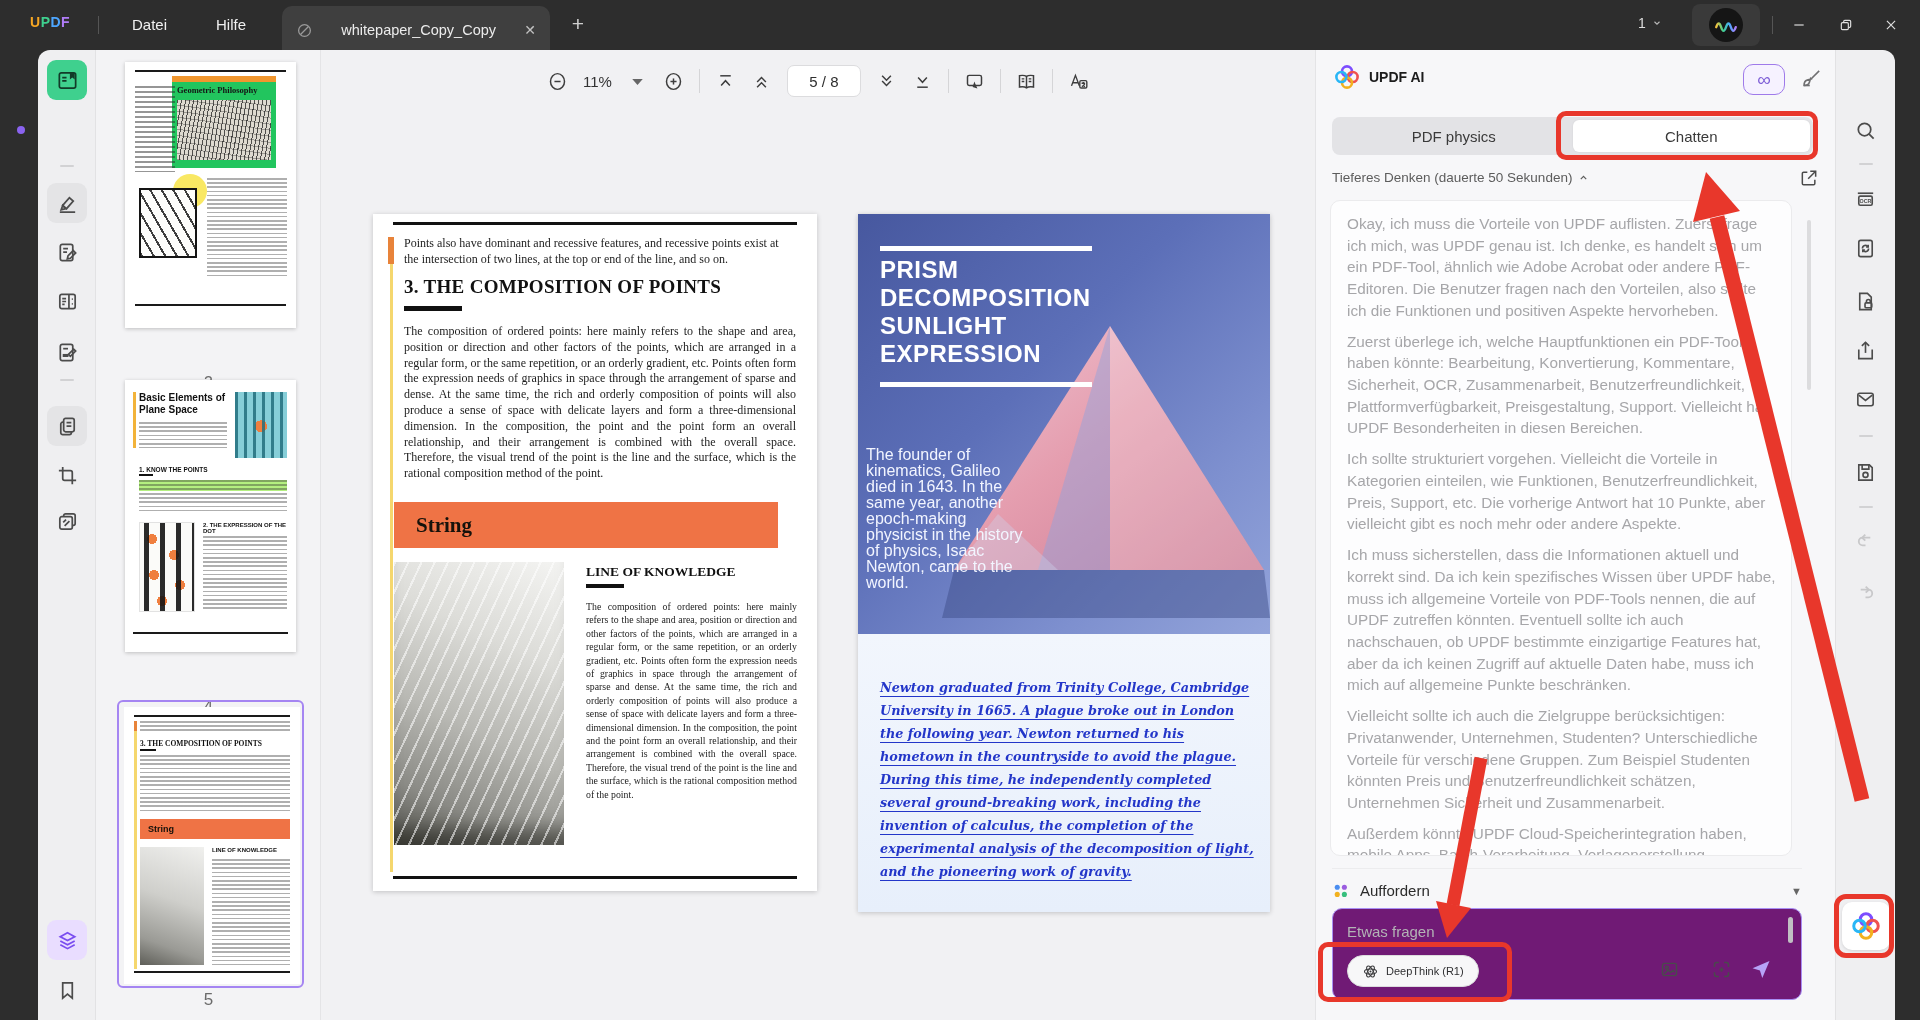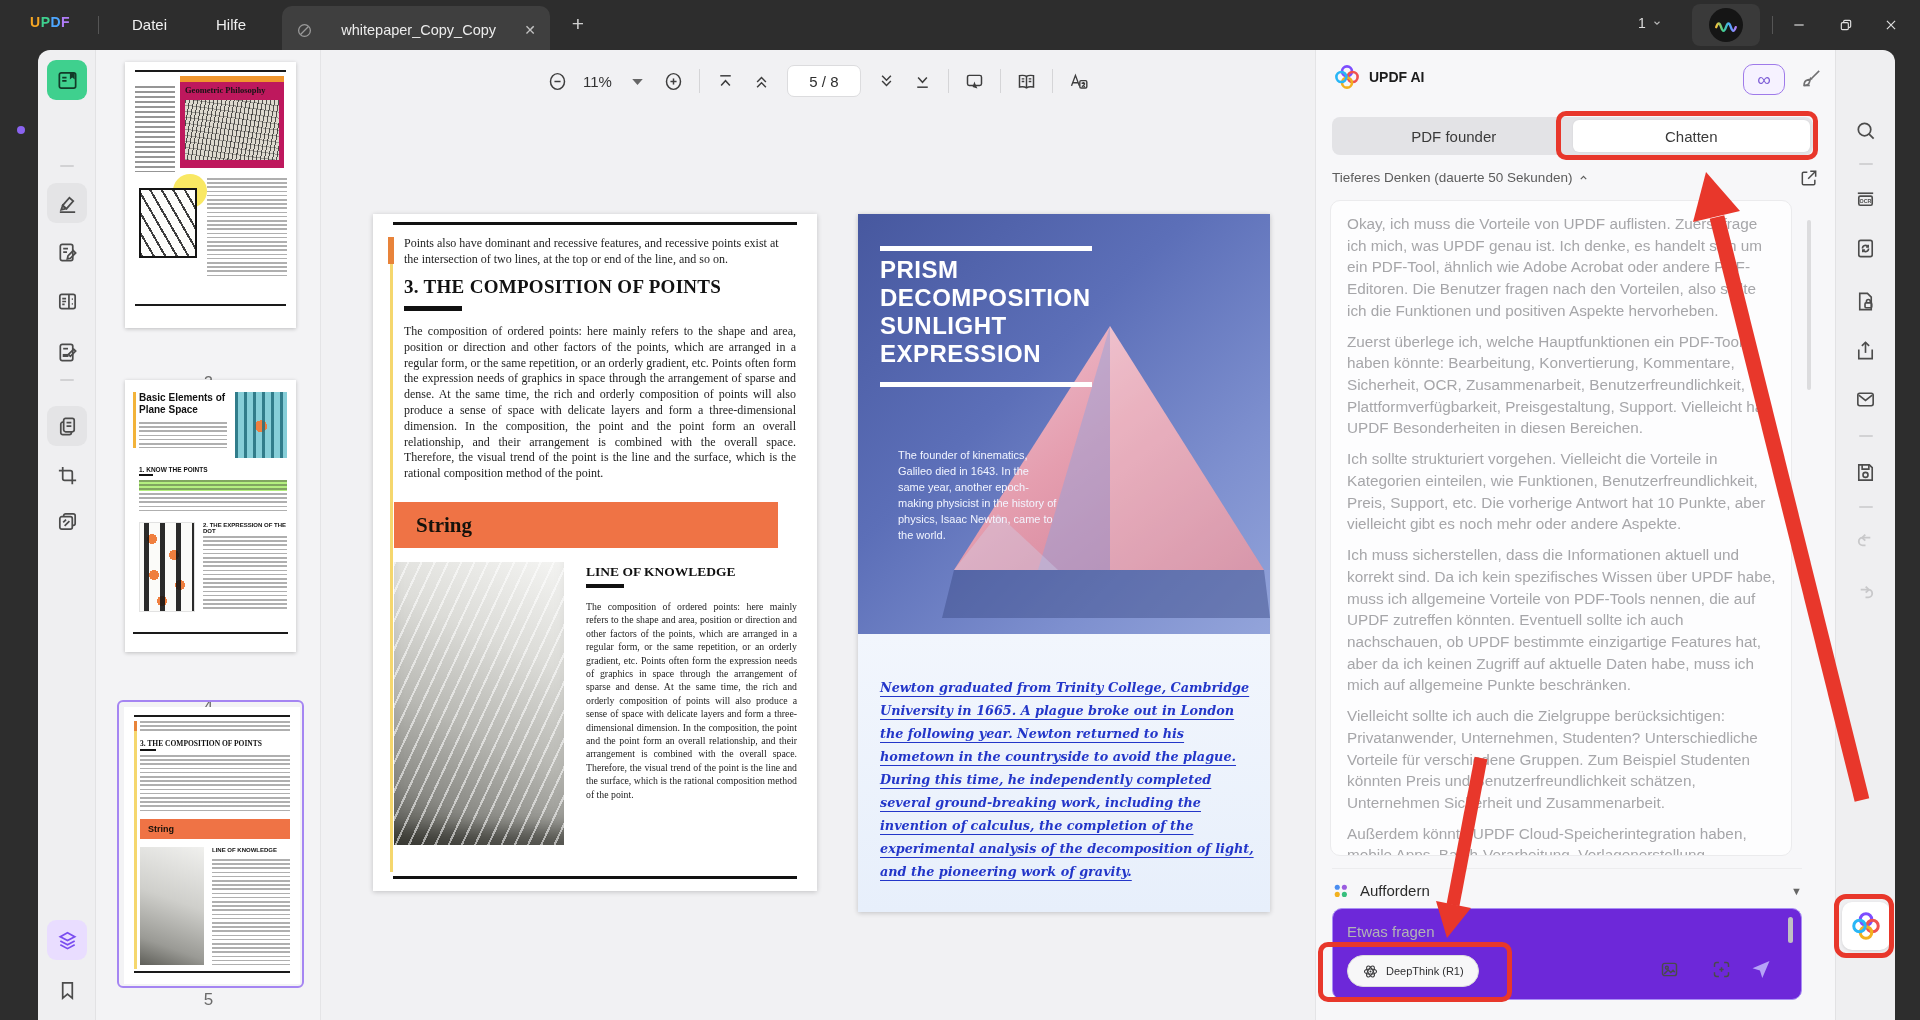--- a/index.html
+++ b/index.html
@@ -59,41 +59,41 @@
   .serif { font-family:"Liberation Serif", serif; }
   .lp-rule { position:absolute; left:20px; width:404px; height:2.5px; background:#111; }
   .lp-yline { position:absolute; left:17px; top:28px; width:3px; height:630px; background:#f5d76e; }
   .lp-marker { position:absolute; left:15px; top:23px; width:6px; height:27px; background:#e8833a; }
   .banner { position:absolute; background:#ef7345; display:flex; align-items:center; }
 
   .rp-photo { position:absolute; left:0; top:0; width:412px; height:420px; background:linear-gradient(135deg,#47589f 0%, #5c6fb8 40%, #7e90cf 75%, #93a4da 100%); overflow:hidden; }
   .rp-bottom { position:absolute; left:0; top:420px; width:412px; height:278px; background:linear-gradient(180deg,#f2f6fd 0%, #e7effb 100%); }
   .rp-bar { position:absolute; width:212px; height:5px; background:#ffffff; }
   .rp-title { position:absolute; left:22px; top:42px; color:#ffffff; font-weight:700; font-size:24px; line-height:28px; letter-spacing:.5px; }
-  .rp-side { position:absolute; left:40px; top:233px; width:160px; color:#f2f5ff; font-size:11px; line-height:16px; }
+  .rp-side { position:absolute; left:8px; top:233px; width:160px; color:#f2f5ff; font-size:16px; line-height:16px; }
   .rp-script { position:absolute; left:22px; top:42px; width:374px; font-family:"DejaVu Serif", serif; font-style:italic; font-weight:700; color:#2336c9; font-size:12.8px; line-height:23px; text-decoration:underline; text-underline-offset:4px; }
 
   
   .ai-panel { position:absolute; left:1315px; top:50px; width:520px; height:970px; background:#f7f7f9; border-left:1px solid #e4e4e6; }
   .ai-head { position:absolute; left:18px; top:14px; display:flex; align-items:center; gap:9px; }
   .ai-title { font-size:14px; font-weight:700; color:#1c1c1c; }
   .inf-pill { position:absolute; left:427px; top:14px; width:42px; height:31px; border:1.6px solid #9f7aea; background:#f6f2ff; border-radius:10px; color:#7c5cd6; font-size:19px; display:flex; align-items:center; justify-content:center; line-height:1; }
   .brush-btn { position:absolute; left:484px; top:17px; color:#6f6f71; }
   .seg { position:absolute; left:16px; top:67px; width:481px; height:38px; background:#e3e3e6; border-radius:8px; display:flex; padding:3px; }
   .seg-item { flex:1; display:flex; align-items:center; justify-content:center; font-size:15px; color:#3a3a3a; border-radius:6px; }
   .seg-item.active { background:#ffffff; box-shadow:0 0 2px rgba(0,0,0,.08); }
   .think-row { position:absolute; left:16px; top:120px; width:487px; display:flex; align-items:center; font-size:13.5px; color:#5c5c5c; gap:5px; }
   .ext-ic { position:absolute; right:0; top:-2px; color:#4b4b4b; }
   .think-card { position:absolute; left:14px; top:150px; width:462px; height:656px; background:#fdfdfe; border:1px solid #ebebed; border-radius:10px; padding:12px 14px 0 16px; overflow:hidden; }
   .think-card p { font-size:15.3px; line-height:1.42; color:#a6a6a9; margin:0 0 9px 0; }
   .chat-scroll { position:absolute; left:491px; top:170px; width:4px; height:170px; background:#dcdcde; border-radius:2px; }
   .prompt-row { position:absolute; left:16px; top:818px; width:470px; height:36px; display:flex; align-items:center; gap:10px; border-top:1px solid #ececee; padding-top:8px;}
   .prompt-label { font-size:15px; color:#2b2b2b; }
   .prompt-caret { margin-left:auto; color:#666; font-size:11px; }
-  .input-card { position:absolute; left:16px; top:858px; width:470px; height:92px; background:#6d28d9; border:1.6px solid #a98ef5; border-radius:10px; }
+  .input-card { position:absolute; left:16px; top:858px; width:470px; height:92px; background:#701a75; border:1.6px solid #a98ef5; border-radius:10px; }
   .placeholder { position:absolute; left:14px; top:14px; font-size:15px; color:#b3b3b6; }
   .in-scroll { position:absolute; right:8px; top:8px; width:5px; height:26px; background:#c0c0c3; border-radius:3px; }
   .dt-pill { position:absolute; left:14px; top:46px; height:32px; border:1px solid #dcdcde; background:#f7f7f8; border-radius:16px; display:flex; align-items:center; gap:7px; padding:0 14px; font-size:11px; color:#2f2f31; }
   .in-ic { position:absolute; top:50px; color:#4a4a4c; }
   .send-ic { color:#b6a3f7; }
 
   
   .red-box { position:absolute; border:5px solid #e8372b; border-radius:10px; pointer-events:none; z-index:94; }
   .arrows { position:absolute; left:0; top:0; width:1920px; height:1020px; pointer-events:none; z-index:95; }
 
@@ -259,21 +259,21 @@
     </div>
     <div class="rail-ic" style="left:9px; top:968px">
       
     </div>
   </div>
 
   <div class="thumb-panel">
 
     <div class="tpage" style="left:29px; top:12px; width:171px; height:266px">
       <div class="abs" style="left:10px; top:8px; width:151px; height:2px; background:#1a1a1a"></div>
-      <div class="abs" style="left:55px; top:14px; width:104px; height:92px; background:#be185d">
+      <div class="abs" style="left:47px; top:14px; width:104px; height:92px; background:#22c55e">
         <div class="abs" style="left:0; top:0; width:104px; height:6px; background:#f0962e"></div>
         <div class="abs serif" style="left:5px; top:9px; width:96px; font-size:8.5px; font-weight:800; color:#151515">Geometric Philosophy</div>
         <div class="abs" style="left:5px; top:24px; width:94px; height:60px; background:#dedad0; background-image:repeating-linear-gradient(100deg, rgba(30,30,30,.75) 0 1px, transparent 1px 4px), repeating-linear-gradient(8deg, rgba(30,30,30,.35) 0 1px, transparent 1px 6px)"></div>
       </div>
       <div class="abs fl" style="left:10px; top:24px; width:40px; height:86px"></div>
       <div class="abs" style="left:48px; top:112px; width:34px; height:34px; border-radius:50%; background:#f9e863"></div>
       <div class="abs" style="left:14px; top:126px; width:58px; height:70px; border:2.5px solid #141414; background:#fdfdfb; background-image:repeating-linear-gradient(60deg, rgba(15,15,15,.8) 0 2px, transparent 2px 10px)"></div>
       <div class="abs flx" style="left:82px; top:116px; width:80px; height:100px"></div>
       <div class="abs" style="left:10px; top:242px; width:151px; height:1.5px; background:#1a1a1a"></div>
     </div>
@@ -425,21 +425,21 @@
     <div class="inf-pill">∞</div>
     <div class="brush-btn">
       <svg width="23" height="23" viewBox="0 0 24 24" fill="none" stroke="currentColor" stroke-width="1.7">
           <path d="M20 4l-8.5 8.5"></path>
           <path d="M11.5 12.5l-4 1.2c-2 .6-3.3 2.6-3.3 5.6 3 0 5-1.3 5.6-3.3l1.2-4z"></path>
           <path d="M4.2 19.3h6"></path>
         </svg>
     </div>
 
     <div class="seg">
-      <div class="seg-item">PDF founder</div>
+      <div class="seg-item">PDF physics</div>
       <div class="seg-item active">Chatten</div>
     </div>
 
     <div class="think-row">
       <span>Tieferes Denken (dauerte 50 Sekunden)</span>
       <svg width="13" height="13" viewBox="0 0 24 24" fill="none" stroke="#5c5c5c" stroke-width="2.2">
           <path d="M7 15l5-5 5 5"></path>
         </svg>
       <span class="ext-ic">
         <svg width="20" height="20" viewBox="0 0 24 24" fill="none" stroke="currentColor" stroke-width="1.8">

